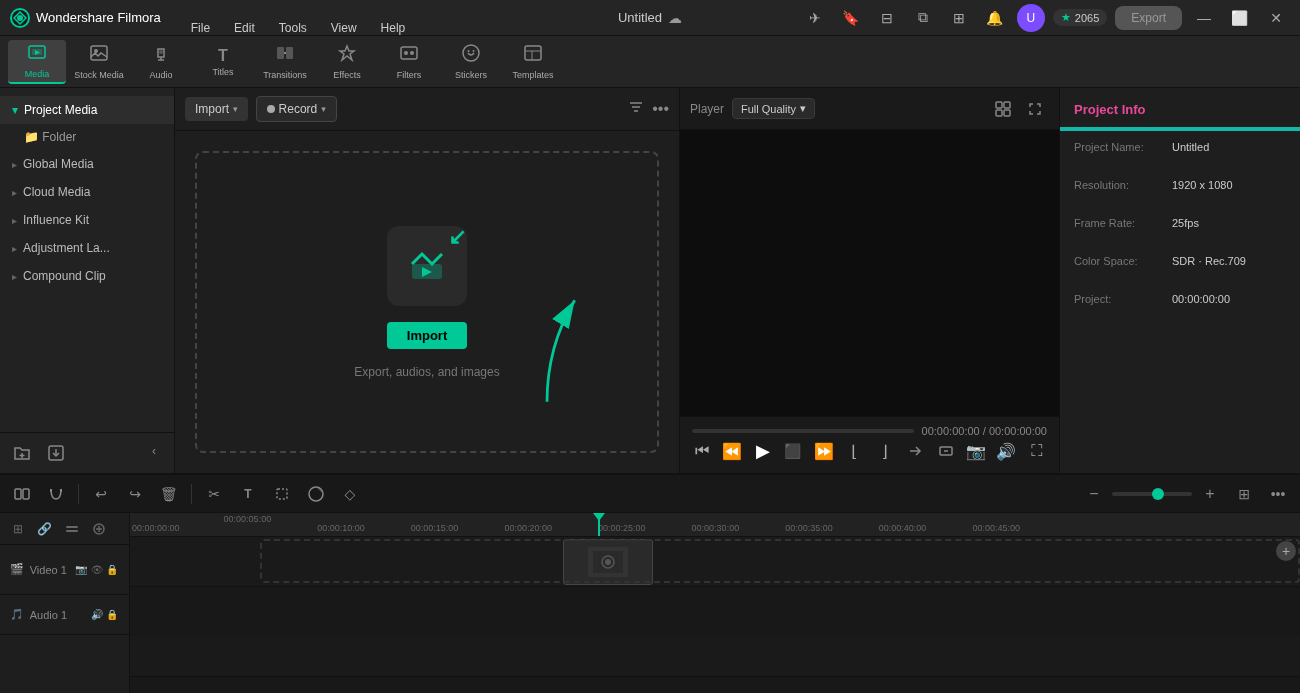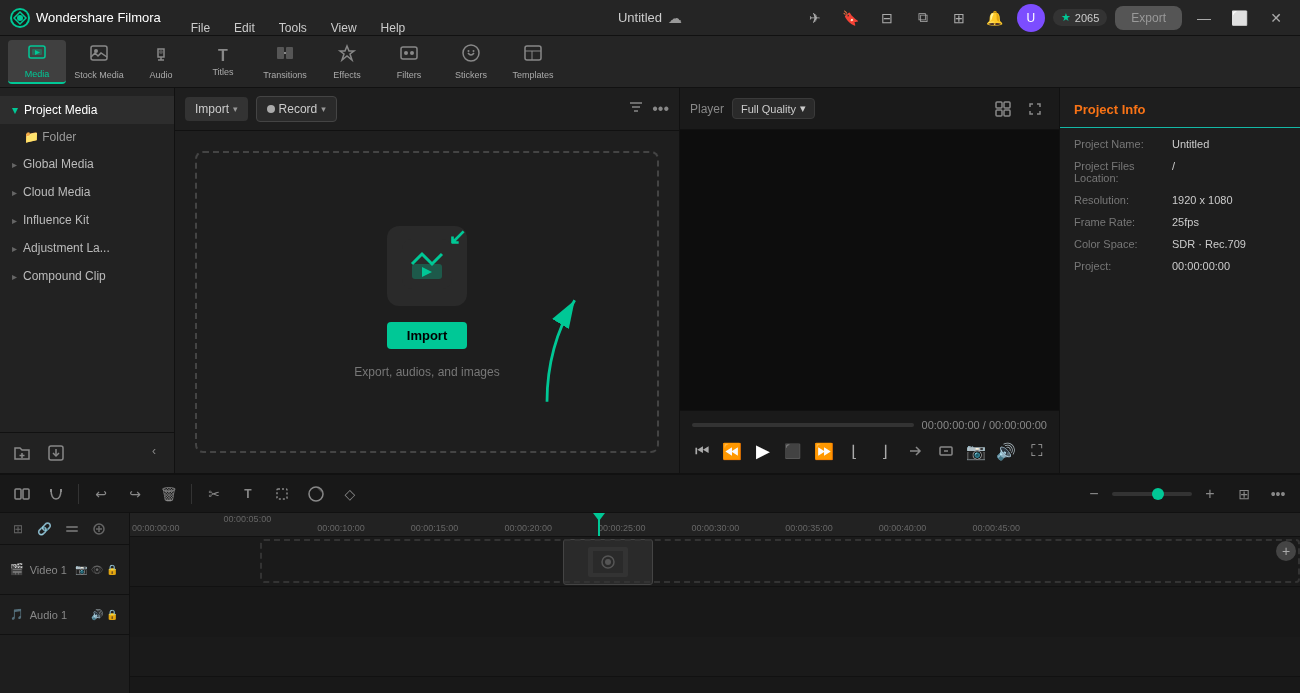--- a/index.html
+++ b/index.html
@@ -374,21 +374,20 @@
       background: #0d0d0d;
       display: flex;
       align-items: center;
       justify-content: center;
       position: relative;
     }
 
     #player-controls {
       display: flex;
       flex-direction: column;
-      gap: 6px;
       padding: 8px 12px;
       border-top: 1px solid #111;
     }
     .progress-bar-row {
       display: flex;
       align-items: center;
       gap: 8px;
     }
     .progress-bar {
       flex: 1;
@@ -433,28 +432,28 @@
       width: 240px;
       background: #1e1e1e;
       display: flex;
       flex-direction: column;
       flex-shrink: 0;
     }
     #project-header {
       padding: 14px 14px 10px;
       font-size: 13px;
       font-weight: 600;
-      color: #f97316;
-      border-bottom: 1px solid #14b8a6;
+      color: #ec4899;
+      border-bottom: 4px solid #14b8a6;
     }
     #project-info {
       padding: 10px 14px;
       display: flex;
       flex-direction: column;
-      gap: 10px;
+      gap: 26px;
     }
     .info-row {
       display: flex;
       gap: 8px;
     }
     .info-label {
       color: #777;
       font-size: 11px;
       width: 90px;
       flex-shrink: 0;
@@ -967,24 +966,20 @@
       </div>
 
       <div id="project-panel">
         <div id="project-header">Project Info</div>
         <div id="project-info">
           <div class="info-row">
             <span class="info-label">Project Name:</span>
             <span class="info-value">Untitled</span>
           </div>
           <div class="info-row">
-            <span class="info-label">Project Files Location:</span>
-            <span class="info-value">/</span>
-          </div>
-          <div class="info-row">
             <span class="info-label">Resolution:</span>
             <span class="info-value">1920 x 1080</span>
           </div>
           <div class="info-row">
             <span class="info-label">Frame Rate:</span>
             <span class="info-value">25fps</span>
           </div>
           <div class="info-row">
             <span class="info-label">Color Space:</span>
             <span class="info-value">SDR · Rec.709</span>

